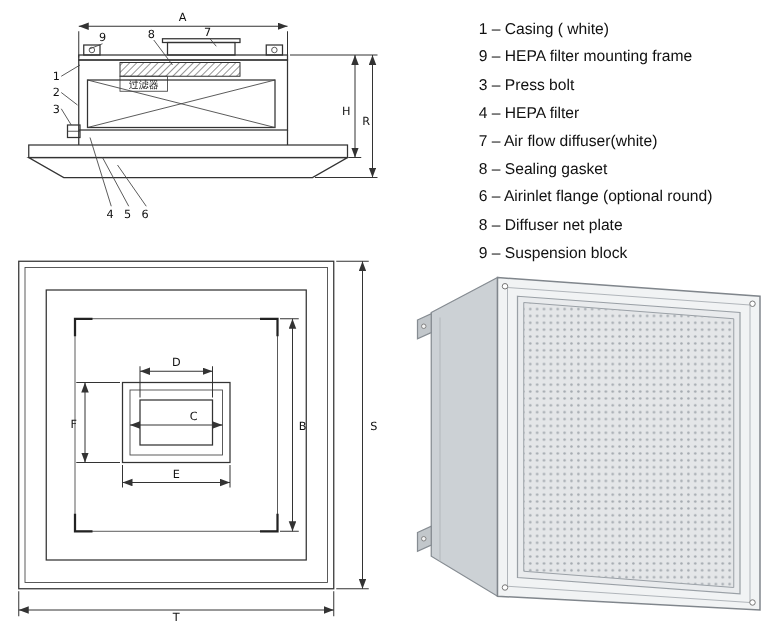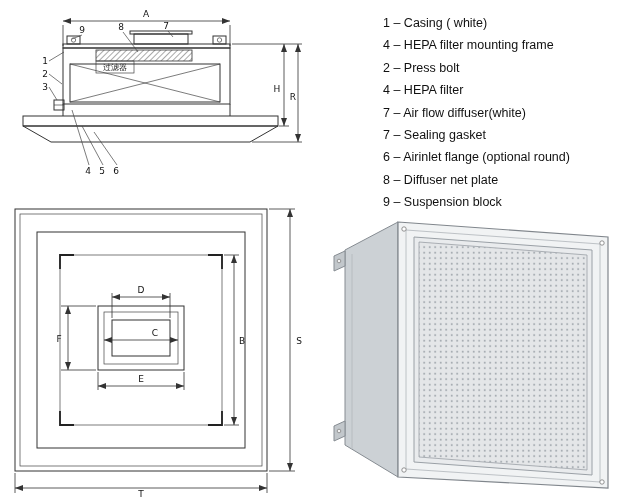--- a/index.html
+++ b/index.html
@@ -184,25 +184,25 @@
     <g>
       <line class="dim" x1="10" y1="270" x2="10" y2="290"></line>
       <line class="dim" x1="262" y1="270" x2="262" y2="290"></line>
       <line class="dim" x1="10" y1="285" x2="262" y2="285" marker-start="url(#arw2)" marker-end="url(#arw2)"></line>
       <text class="t9" x="136" y="294">T</text>
     </g>
   </svg>
 
   <div id="legend">
     <div class="legend-item">1 – Casing ( white)</div>
-    <div class="legend-item">4 – HEPA filter mounting frame</div>
-    <div class="legend-item">2 – Press bolt</div>
+    <div class="legend-item">9 – HEPA filter mounting frame</div>
+    <div class="legend-item">3 – Press bolt</div>
     <div class="legend-item">4 – HEPA filter</div>
     <div class="legend-item">7 – Air flow diffuser(white)</div>
-    <div class="legend-item">7 – Sealing gasket</div>
+    <div class="legend-item">8 – Sealing gasket</div>
     <div class="legend-item">6 – Airinlet flange (optional round)</div>
     <div class="legend-item">8 – Diffuser net plate</div>
     <div class="legend-item">9 – Suspension block</div>
   </div>
 
   <svg id="product" width="292" height="292" viewBox="0 0 292 292">
     <defs>
       <pattern id="perf1" width="5.5" height="5.5" patternUnits="userSpaceOnUse">
         <circle cx="2.7" cy="2.7" r="1" fill="#a3a9af"></circle>
       </pattern>

